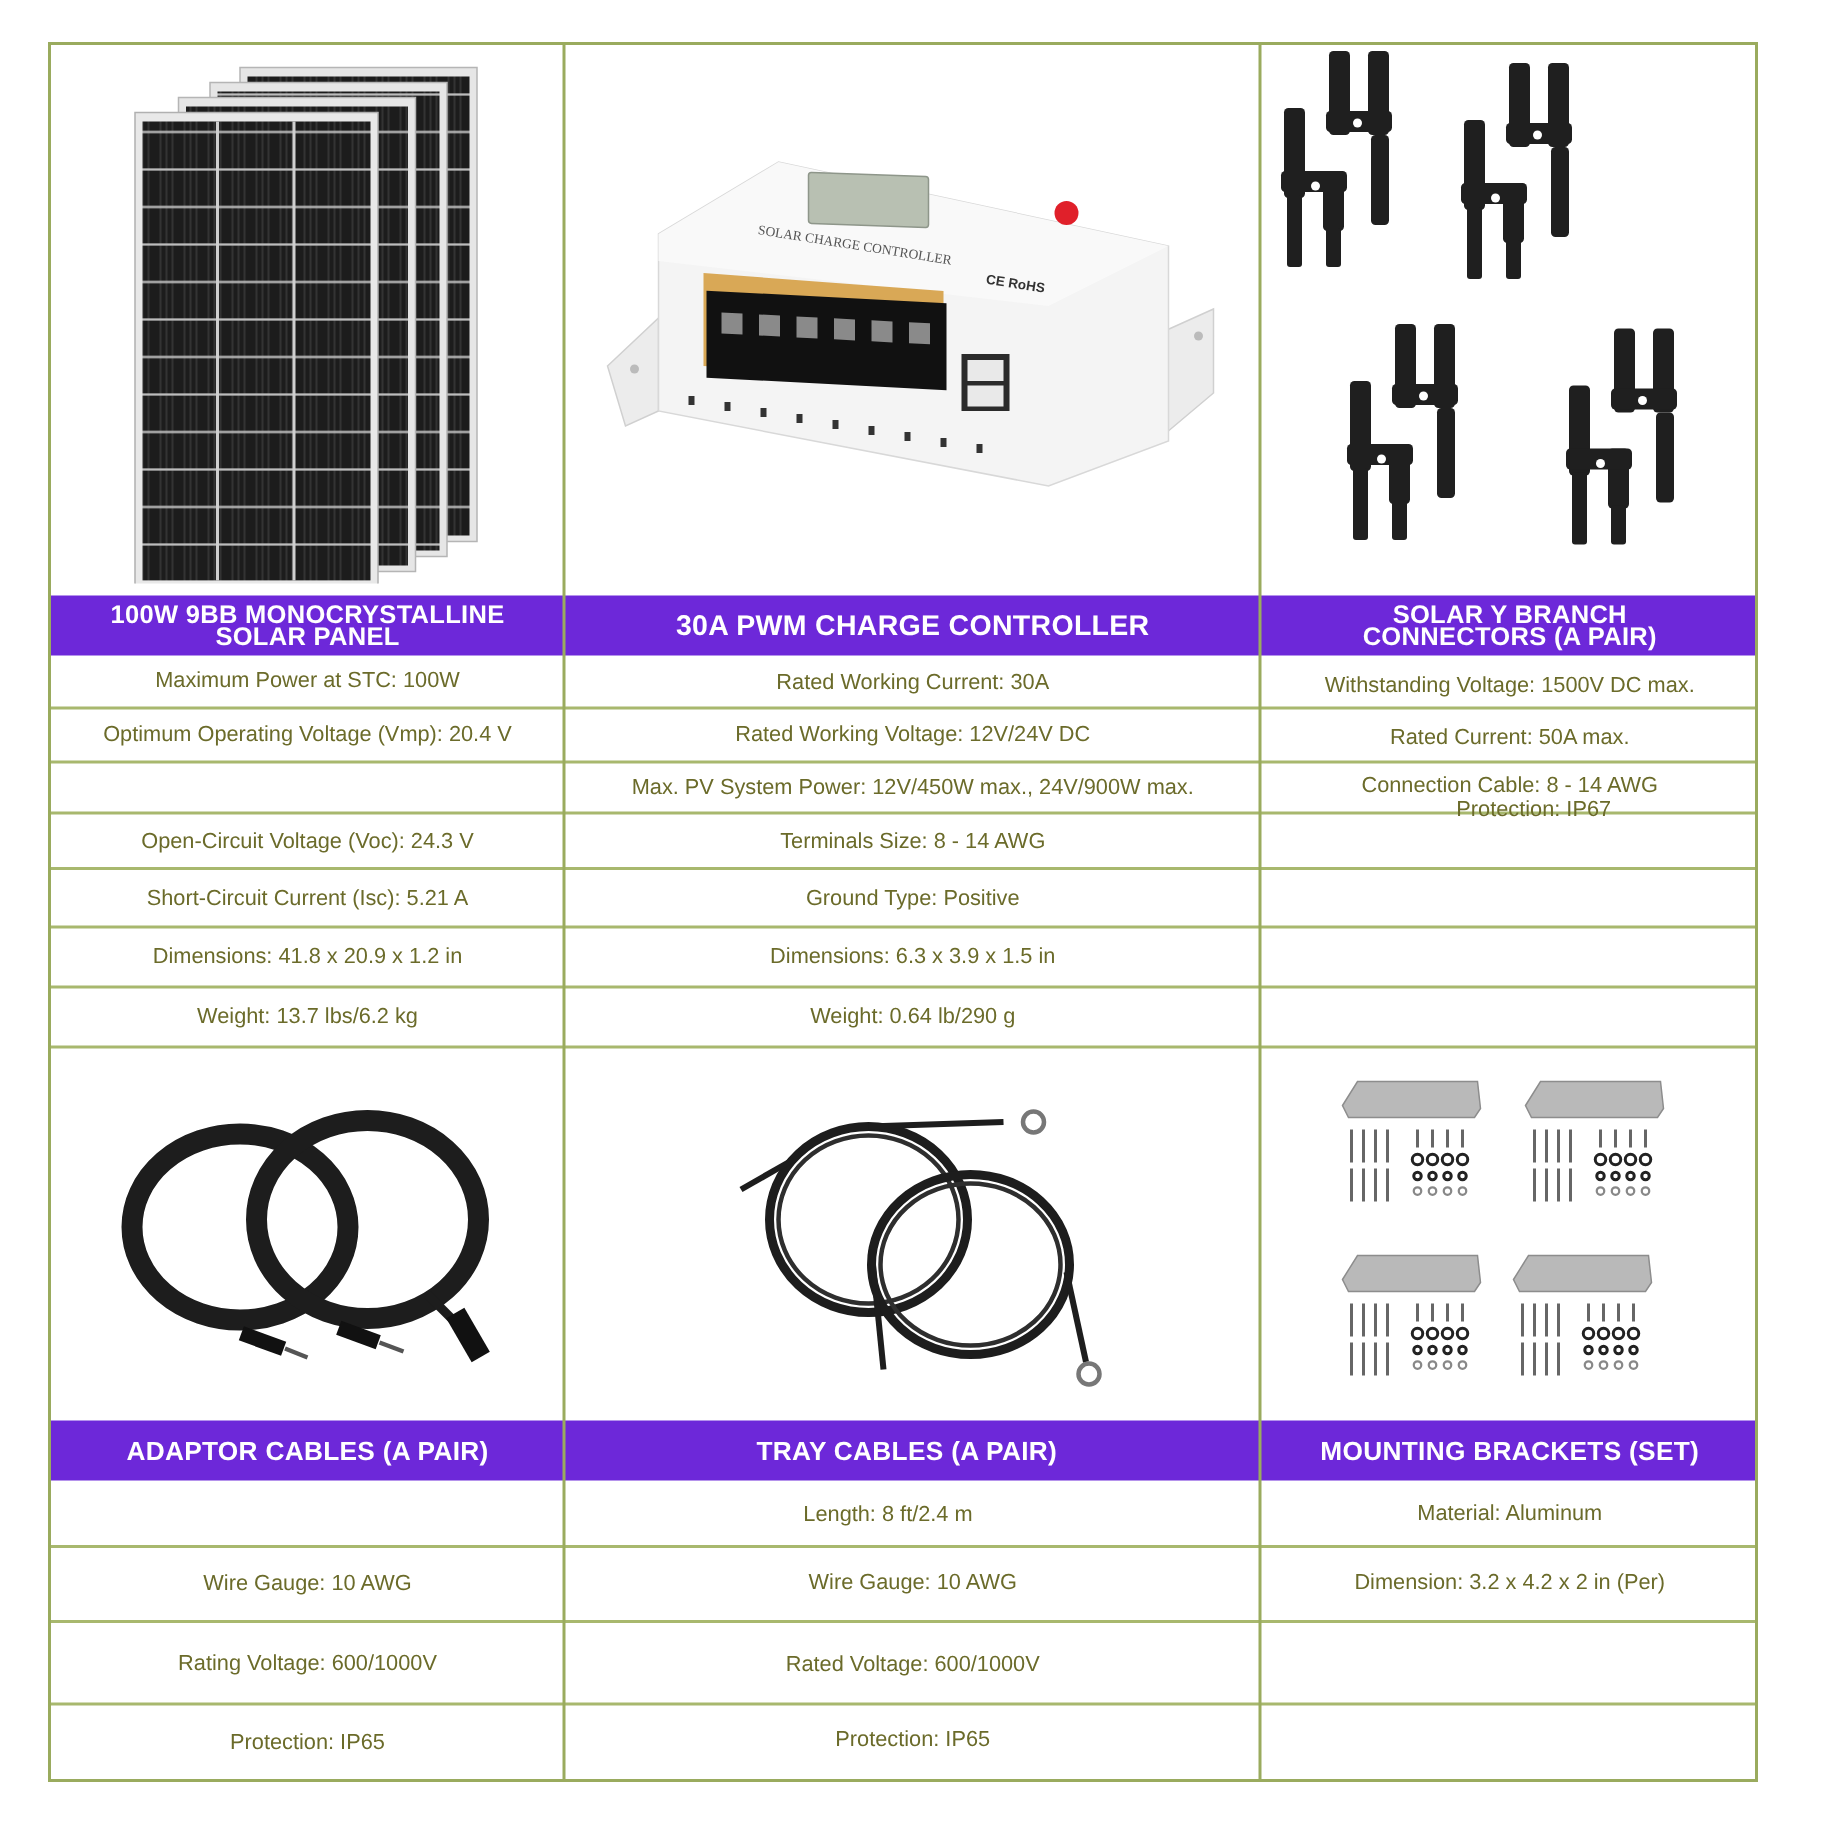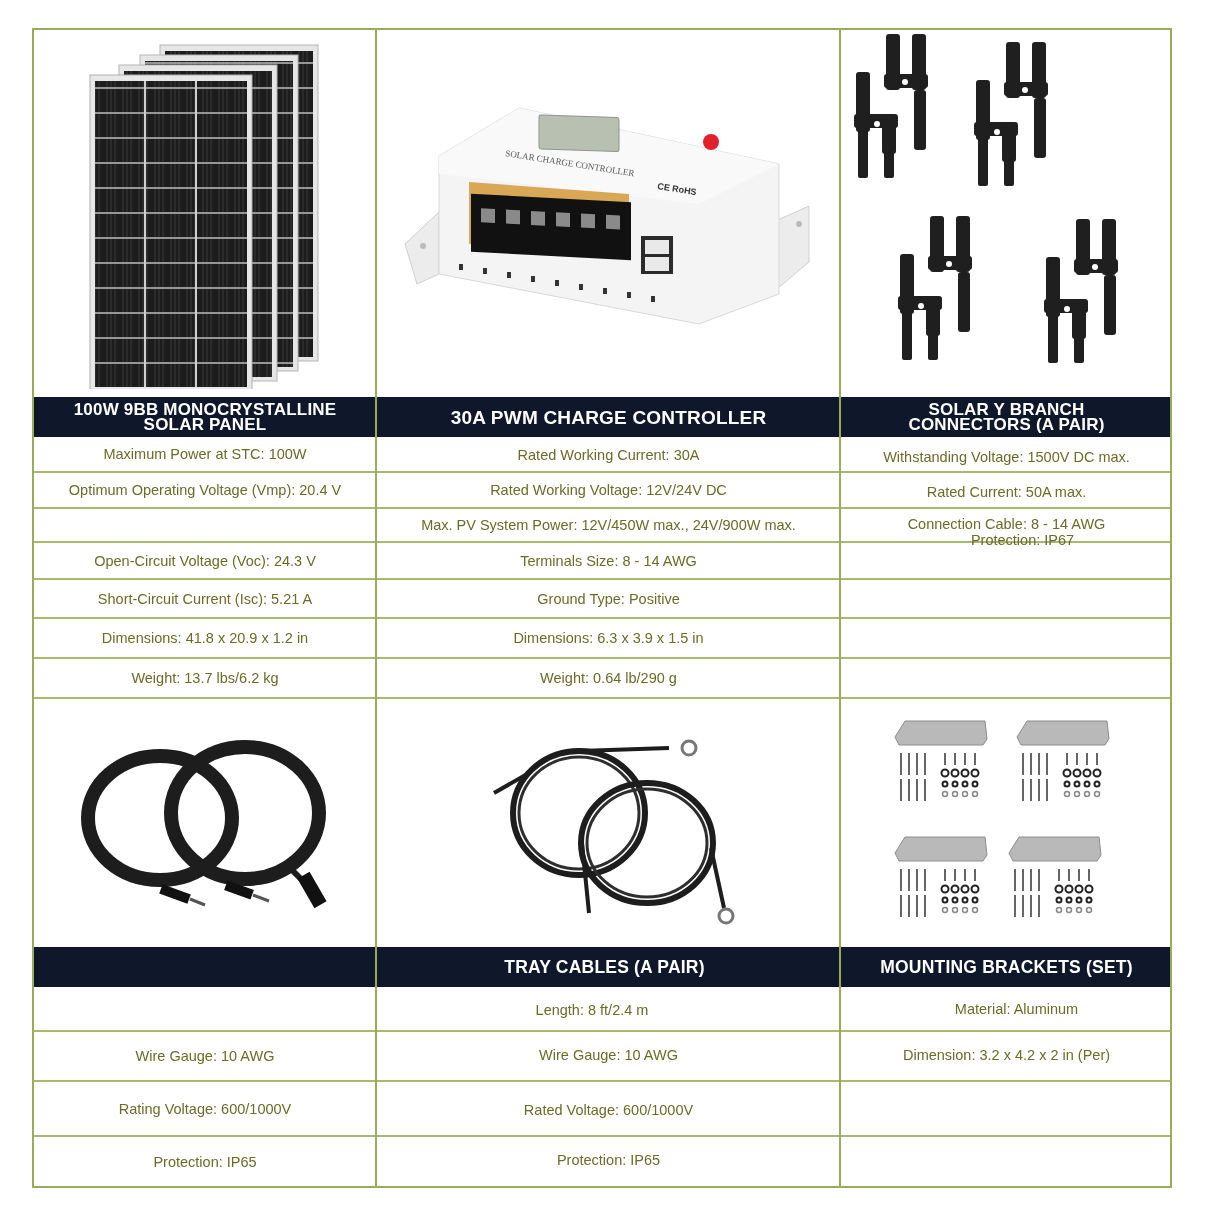--- a/index.html
+++ b/index.html
@@ -2,21 +2,21 @@
 <html><head>
 <meta charset="utf-8">
 <style>
   html, body { margin:0; padding:0; background:#ffffff; }
   body { width:1214px; height:1214px; position:relative; overflow:hidden;
          font-family:"Liberation Sans", "DejaVu Sans", sans-serif; }
   .sheet { position:absolute; left:32px; top:28px; width:1140px; height:1160px;
            border:2px solid #9aab5e; box-sizing:border-box; }
   .col-line { position:absolute; top:0; bottom:0; width:2px; background:#9aab5e; }
   .row-line { position:absolute; left:0; right:0; height:2px; background:#a8b86e; }
-  .band { position:absolute; left:0; right:0; background:#0f172a; }
+  .band { position:absolute; left:0; right:0; background:#6d28d9; }
   .band-cell { position:absolute; top:0; bottom:0; display:flex; align-items:center; justify-content:center;
                color:#ffffff; font-weight:bold; text-align:center; line-height:15px; font-size:17px; letter-spacing:0.2px; }
   .cell { position:absolute; display:flex; align-items:center; justify-content:center;
           color:#6b6b2a; font-size:14.5px; text-align:center; }
   .img-cell { position:absolute; display:flex; align-items:center; justify-content:center; }
   svg { display:block; }
 </style>
 </head>
 <body>
 
@@ -227,20 +227,23 @@
         </g>
       </defs>
       <use href="#bset" x="8" y="4"></use>
       <use href="#bset" x="130" y="4"></use>
       <use href="#bset" x="8" y="120"></use>
       <use href="#bset" x="122" y="120"></use>
     </svg>
   </div>
 
   <div class="band" style="top:917px;height:40px;">
+    <div class="band-cell" style="left:0;width:342px;font-size:17.5px;">
+      <span>ADAPTOR CABLES (A PAIR)</span>
+    </div>
     <div class="band-cell" style="left:343px;width:407px;font-size:17.5px;padding-left:24px;">
       <span>TRAY CABLES (A PAIR)</span>
     </div>
     <div class="band-cell" style="left:807px;width:331px;font-size:17.5px;">
       <span>MOUNTING BRACKETS (SET)</span>
     </div>
   </div>
 
   <div class="row-line" style="top:1000px;"></div>
   <div class="row-line" style="top:1050px;"></div>
@@ -248,20 +251,20 @@
 
   <div class="cell" style="left:0;width:342px;top:1002px;height:48px;">Wire Gauge: 10 AWG</div>
   <div class="cell" style="left:0;width:342px;top:1052px;height:53px;">Rating Voltage: 600/1000V</div>
   <div class="cell" style="left:0;width:342px;top:1107px;height:49px;">Protection: IP65</div>
 
   <div class="cell" style="left:343px;width:430px;top:957px;height:45px;">Length: 8 ft/2.4 m</div>
   <div class="cell" style="left:343px;width:463px;top:1002px;height:46px;">Wire Gauge: 10 AWG</div>
   <div class="cell" style="left:343px;width:463px;top:1052px;height:55px;">Rated Voltage: 600/1000V</div>
   <div class="cell" style="left:343px;width:463px;top:1107px;height:46px;">Protection: IP65</div>
 
-  <div class="cell" style="left:807px;width:331px;top:957px;height:43px;padding-left:10px;">Material: Aluminum</div>
+  <div class="cell" style="left:807px;width:331px;top:957px;height:43px;">Material: Aluminum</div>
   <div class="cell" style="left:807px;width:331px;top:1002px;height:46px;">Dimension: 3.2 x 4.2 x 2 in (Per)</div>
   <div class="cell" style="left:807px;width:331px;top:1052px;height:53px;"></div>
   <div class="cell" style="left:807px;width:331px;top:1107px;height:49px;"></div>
 
   <div class="col-line" style="left:341px;"></div>
   <div class="col-line" style="left:805px;"></div>
 </div>
 
 </body></html>

